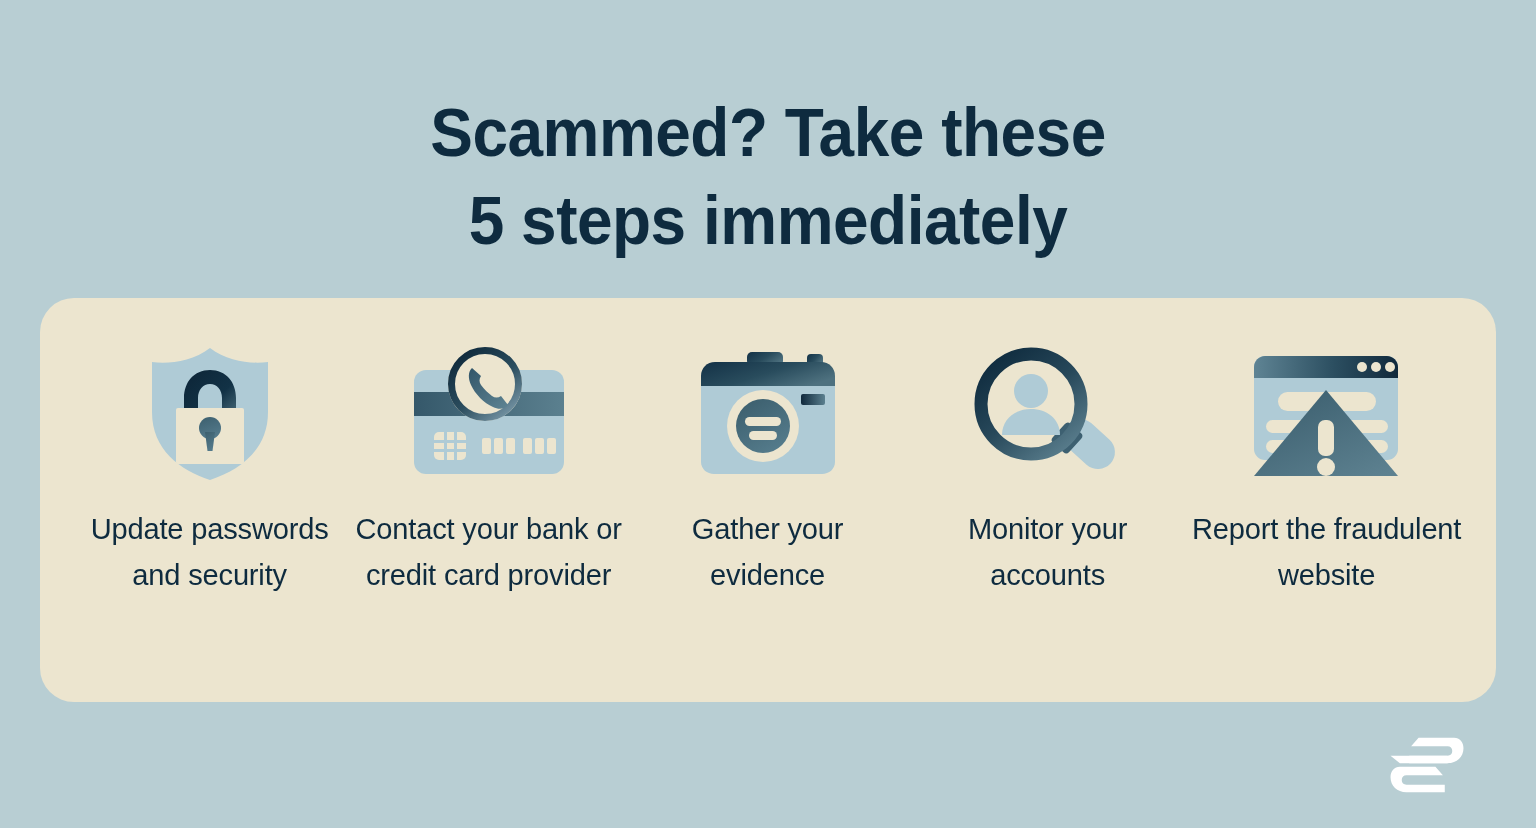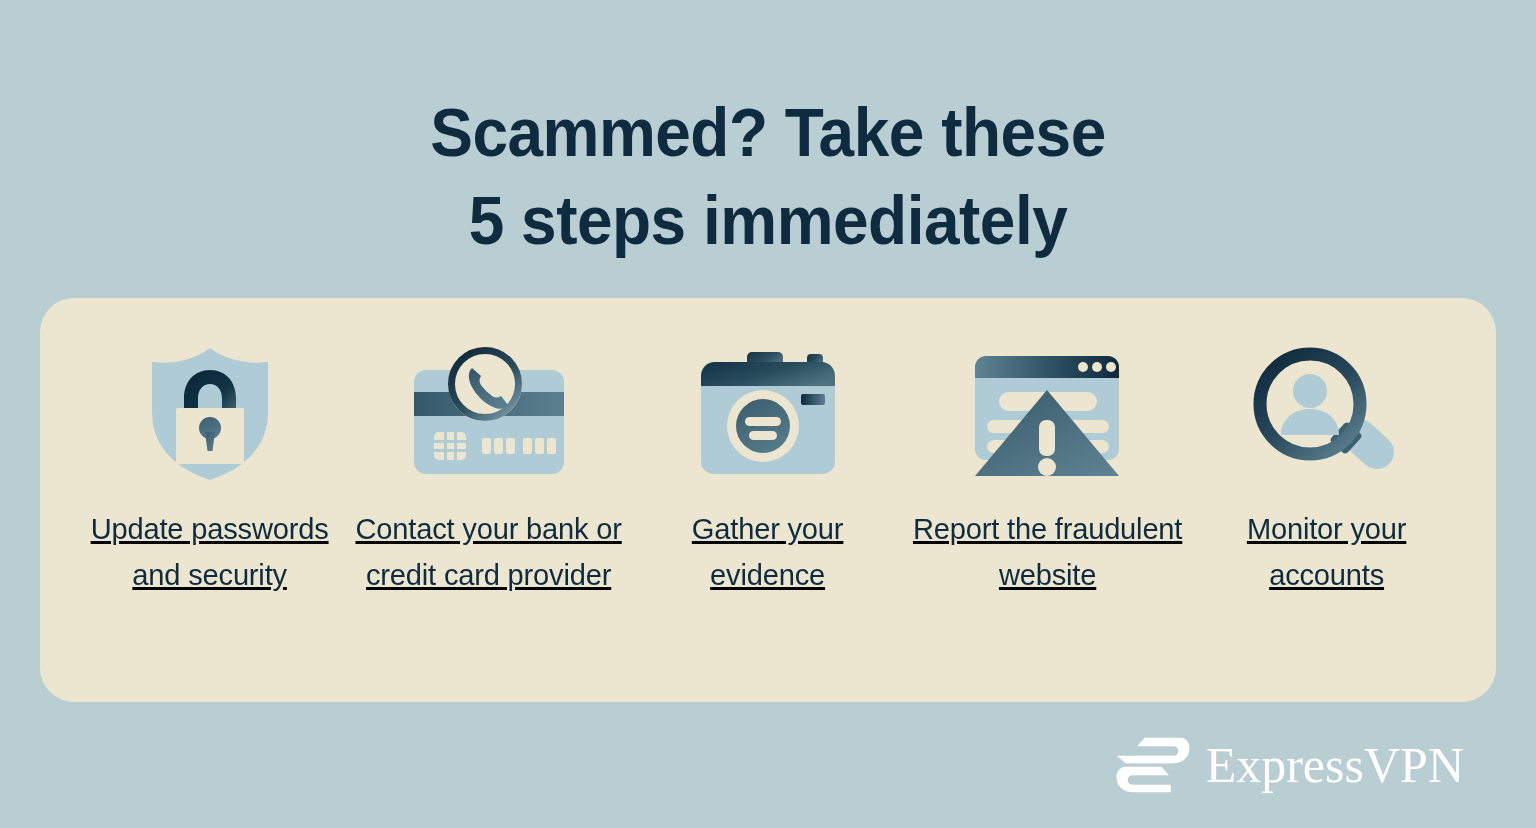--- a/index.html
+++ b/index.html
@@ -46,21 +46,20 @@
   }
 
   .steps {
     position: absolute;
     inset: 0;
     display: flex;
     align-items: flex-start;
     justify-content: center;
     padding: 46px 30px 0 30px;
     box-sizing: border-box;
-    text-decoration: underline;
   }
   .step {
     width: 282px;
     display: flex;
     flex-direction: column;
     align-items: center;
   }
   .icon-wrap {
     width: 150px;
     height: 140px;
@@ -203,20 +202,40 @@
           <path d="M8 26 C8 18 14 12 22 12 L128 12 C136 12 142 18 142 26 L142 38 L8 38 Z" fill="url(#g-camtop)"></path>
           <path d="M8 36 L142 36 L142 112 C142 119 136 124 129 124 L21 124 C14 124 8 119 8 112 Z" fill="#afcbd6"></path>
           <rect x="108" y="44" width="24" height="11" rx="2" fill="url(#g-flash)"></rect>
           <circle cx="70" cy="76" r="36" fill="#ece5cf"></circle>
           <circle cx="70" cy="76" r="27" fill="url(#g-lens)"></circle>
           <rect x="52" y="67" width="36" height="9" rx="4.5" fill="#ece5cf"></rect>
           <rect x="56" y="81" width="28" height="9" rx="4.5" fill="#ece5cf"></rect>
         </svg>
       </div>
       <div class="step-label">Gather your evidence</div>
+    </div>
+
+    <div class="step">
+      <div class="icon-wrap">
+        <svg width="150" height="134" viewBox="0 0 150 134">
+          <defs>
+            <linearGradient id="g-mag" x1="0.1" y1="0" x2="0.9" y2="1">
+              <stop offset="0%" stop-color="#0e2a3d"></stop>
+              <stop offset="50%" stop-color="#27485a"></stop>
+              <stop offset="100%" stop-color="#5d8190"></stop>
+            </linearGradient>
+          </defs>
+          <rect x="88" y="80" width="58" height="34" rx="17" transform="rotate(42 117 97)" fill="#afcbd6"></rect>
+          <rect x="84" y="78" width="22" height="26" rx="4" transform="rotate(42 95 91)" fill="#3d6071"></rect>
+          <circle cx="59" cy="57" r="50" fill="none" stroke="url(#g-mag)" stroke-width="13"></circle>
+          <circle cx="59" cy="44" r="17" fill="#afcbd6"></circle>
+          <path d="M30 88 C30 72 43 62 59 62 C75 62 88 72 88 88 Z" fill="#afcbd6"></path>
+        </svg>
+      </div>
+      <div class="step-label">Monitor your accounts</div>
     </div>
 
     <div class="step">
       <div class="icon-wrap">
         <svg width="156" height="132" viewBox="0 0 156 132">
           <defs>
             <linearGradient id="g-titlebar" x1="0" y1="0" x2="1" y2="0">
               <stop offset="0%" stop-color="#5f8494"></stop>
               <stop offset="55%" stop-color="#2c4f61"></stop>
               <stop offset="100%" stop-color="#10293c"></stop>
@@ -239,46 +258,25 @@
             <rect x="18" y="92" width="122" height="13" rx="6.5"></rect>
           </g>
           <path d="M78 42 L150 128 L6 128 Z" fill="url(#g-tri)"></path>
           <rect x="70" y="72" width="16" height="36" rx="7" fill="#ece5cf"></rect>
           <circle cx="78" cy="119" r="9" fill="#ece5cf"></circle>
         </svg>
       </div>
       <div class="step-label">Report the fraudulent website</div>
     </div>
 
-    <div class="step">
-      <div class="icon-wrap">
-        <svg width="150" height="134" viewBox="0 0 150 134">
-          <defs>
-            <linearGradient id="g-mag" x1="0.1" y1="0" x2="0.9" y2="1">
-              <stop offset="0%" stop-color="#0e2a3d"></stop>
-              <stop offset="50%" stop-color="#27485a"></stop>
-              <stop offset="100%" stop-color="#5d8190"></stop>
-            </linearGradient>
-          </defs>
-          <rect x="88" y="80" width="58" height="34" rx="17" transform="rotate(42 117 97)" fill="#afcbd6"></rect>
-          <rect x="84" y="78" width="22" height="26" rx="4" transform="rotate(42 95 91)" fill="#3d6071"></rect>
-          <circle cx="59" cy="57" r="50" fill="none" stroke="url(#g-mag)" stroke-width="13"></circle>
-          <circle cx="59" cy="44" r="17" fill="#afcbd6"></circle>
-          <path d="M30 88 C30 72 43 62 59 62 C75 62 88 72 88 88 Z" fill="#afcbd6"></path>
-        </svg>
-      </div>
-      <div class="step-label">Monitor your accounts</div>
-    </div>
-
   </div>
 </div>
 
 <div class="logo">
   <span>
     <svg class="logo-mark" viewBox="0 0 78 62">
       <path d="M30 2 L68 2 C74 2 78 7 78 13 C78 22 71 29 61 29 L20 29 L20 21 L61 21 C64 21 66 19 66 16 C66 13 64 11 61 11 L22 11 Z" fill="#ffffff"></path>
       <path d="M16 21 L61 21 L61 29 L10 29 L0 21 Z" fill="#ffffff"></path>
       <path d="M48 33 L10 33 C4 33 0 38 0 44 C0 53 7 60 17 60 L58 60 L58 52 L17 52 C14 52 12 50 12 47 C12 44 14 42 17 42 L56 42 Z" fill="#ffffff"></path>
       <path d="M62 41 L17 41 L17 33 L68 33 L78 41 Z" fill="#ffffff" opacity="0"></path>
     </svg>
   </span>
-  <span class="logo-text">ExpressVPN</span>
 </div>
 
 </body></html>

